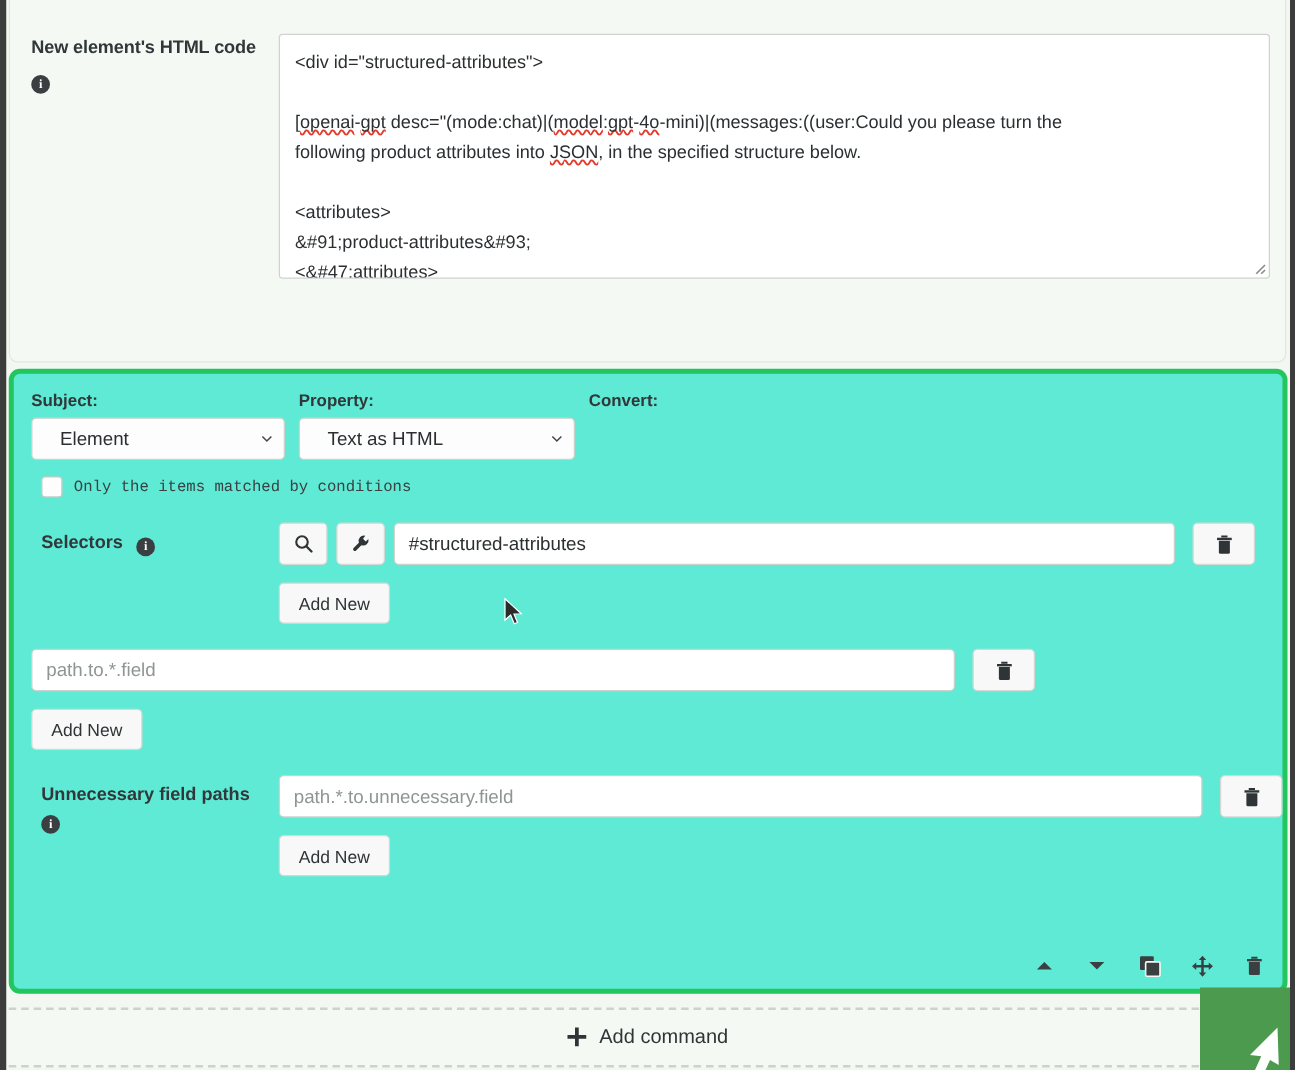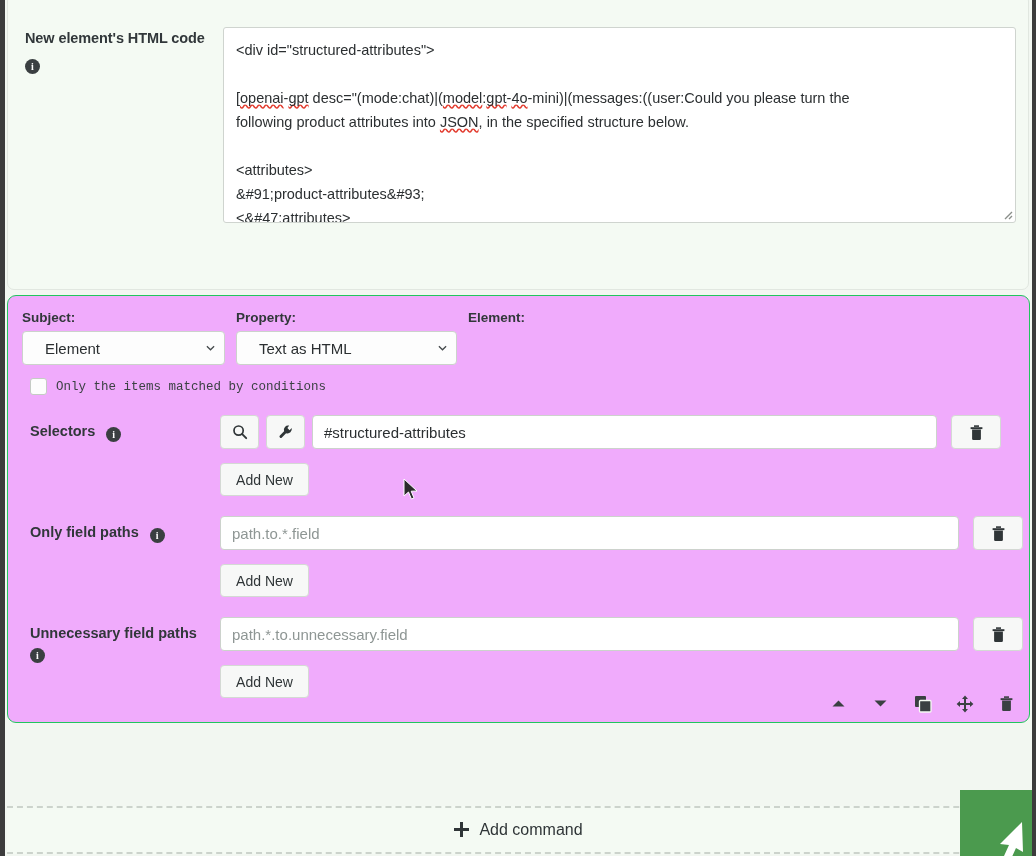--- a/index.html
+++ b/index.html
@@ -89,23 +89,23 @@
   .resize-grip {
     position: absolute;
     right: 2px; bottom: 2px;
     width: 12px; height: 12px;
   }
 
   
   .panel-command {
     position: absolute;
     left: 7px; top: 295px;
-    width: 1023px; height: 428px;
-    background: #f0abfc;
-    border: 1px solid #22c55e;
+    width: 1023px; height: 500px;
+    background: #5eead4;
+    border: 4px solid #22c55e;
     border-radius: 9px;
   }
   .inner {
     position: absolute; left: 0; top: 0; right: 0; bottom: 0;
     padding: 14px 14px 0 14px;
   }
 
   .selects-row {
     display: flex;
     gap: 11px;
@@ -311,21 +311,21 @@
         <div class="select-group">
           <div class="select-caption">Property:</div>
           <div class="select-box sel-property">
             <span>Text as HTML</span>
             <svg class="chev" viewBox="0 0 10 6">
                 <path d="M1 1 L5 5 L9 1" stroke="#44494b" stroke-width="1.4" fill="none"></path>
               </svg>
           </div>
         </div>
         <div class="select-group">
-          <div class="select-caption">Element:</div>
+          <div class="select-caption">Convert:</div>
         </div>
       </div>
 
       <div class="checkbox-row">
         <div class="checkbox"></div>
         <div class="checkbox-label">Only the items matched by conditions</div>
       </div>
 
       <div class="list-block">
         <div class="list-label-col">
@@ -356,24 +356,20 @@
                 </svg>
             </div>
           </div>
           <div class="addnew-wrap">
             <div class="addnew-btn">Add New</div>
           </div>
         </div>
       </div>
 
       <div class="list-block">
-        <div class="list-label-col">
-          <span class="list-label">Only field paths</span>
-          <span class="info-icon" style="margin-left:7px">i</span>
-        </div>
         <div class="list-body">
           <div class="list-line">
             <div class="text-input inp-path placeholder">
               <span>path.to.*.field</span>
             </div>
             <div class="trash-btn">
               <svg width="15" height="17" viewBox="0 0 15 17">
                   <path d="M5 1.3 h5 v1.6 h-5z" fill="#2f3537"></path>
                   <rect x="1.6" y="3.2" width="11.8" height="1.9" fill="#2f3537"></rect>
                   <path d="M3.1 5.6 h8.8 v9.2 a1.2 1.2 0 0 1-1.2 1.2 H4.3 a1.2 1.2 0 0 1-1.2-1.2 z" fill="#2f3537"></path>

